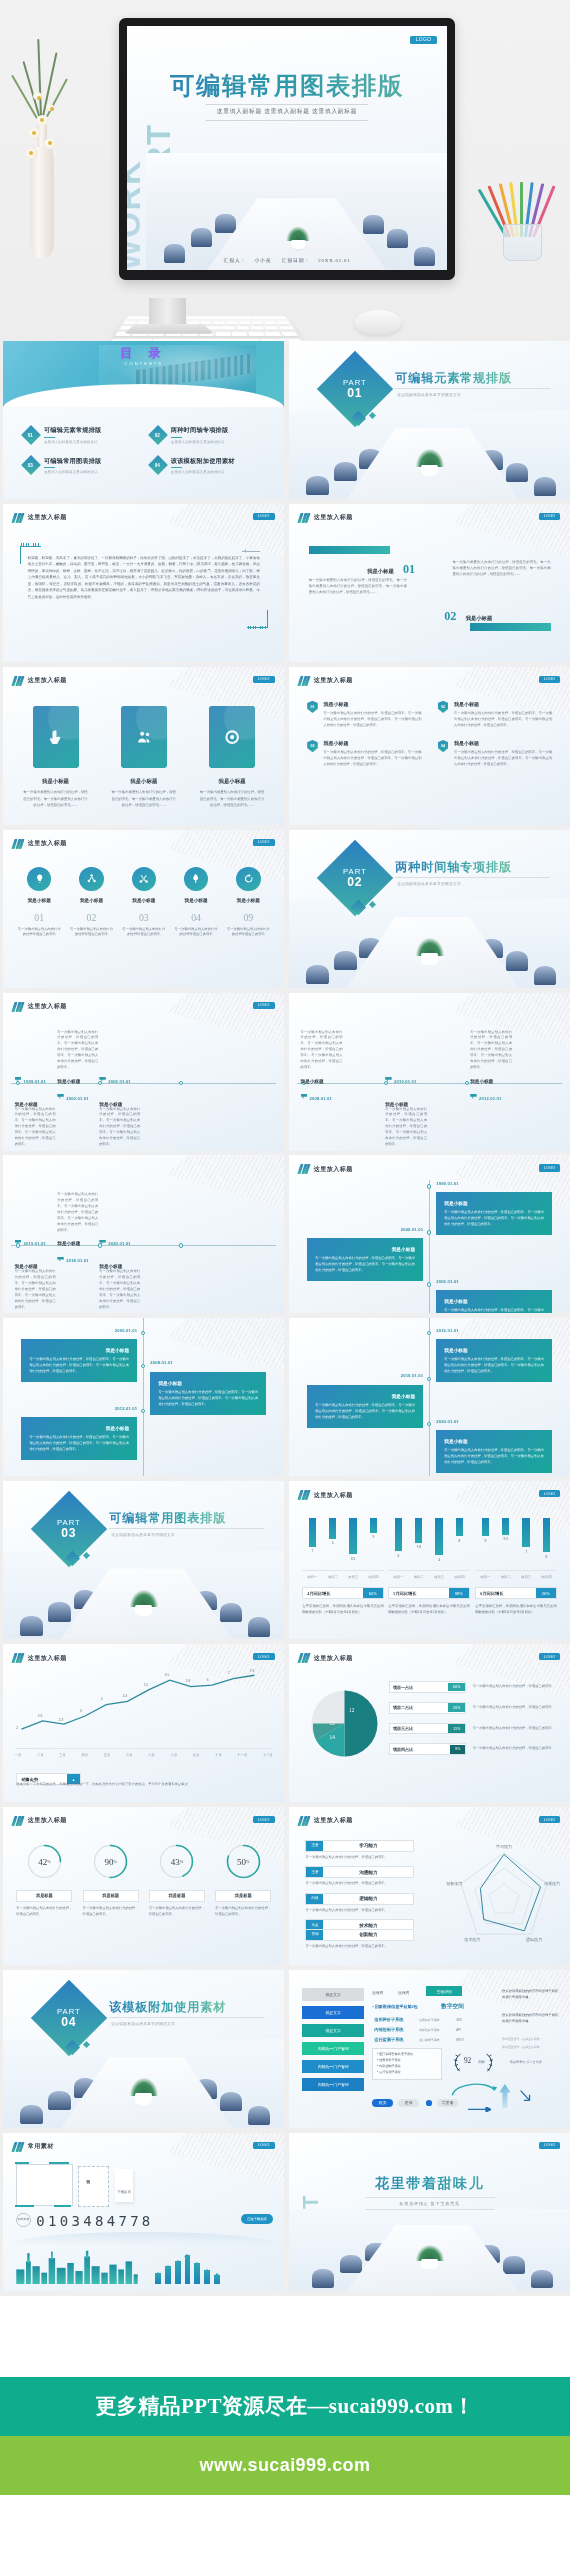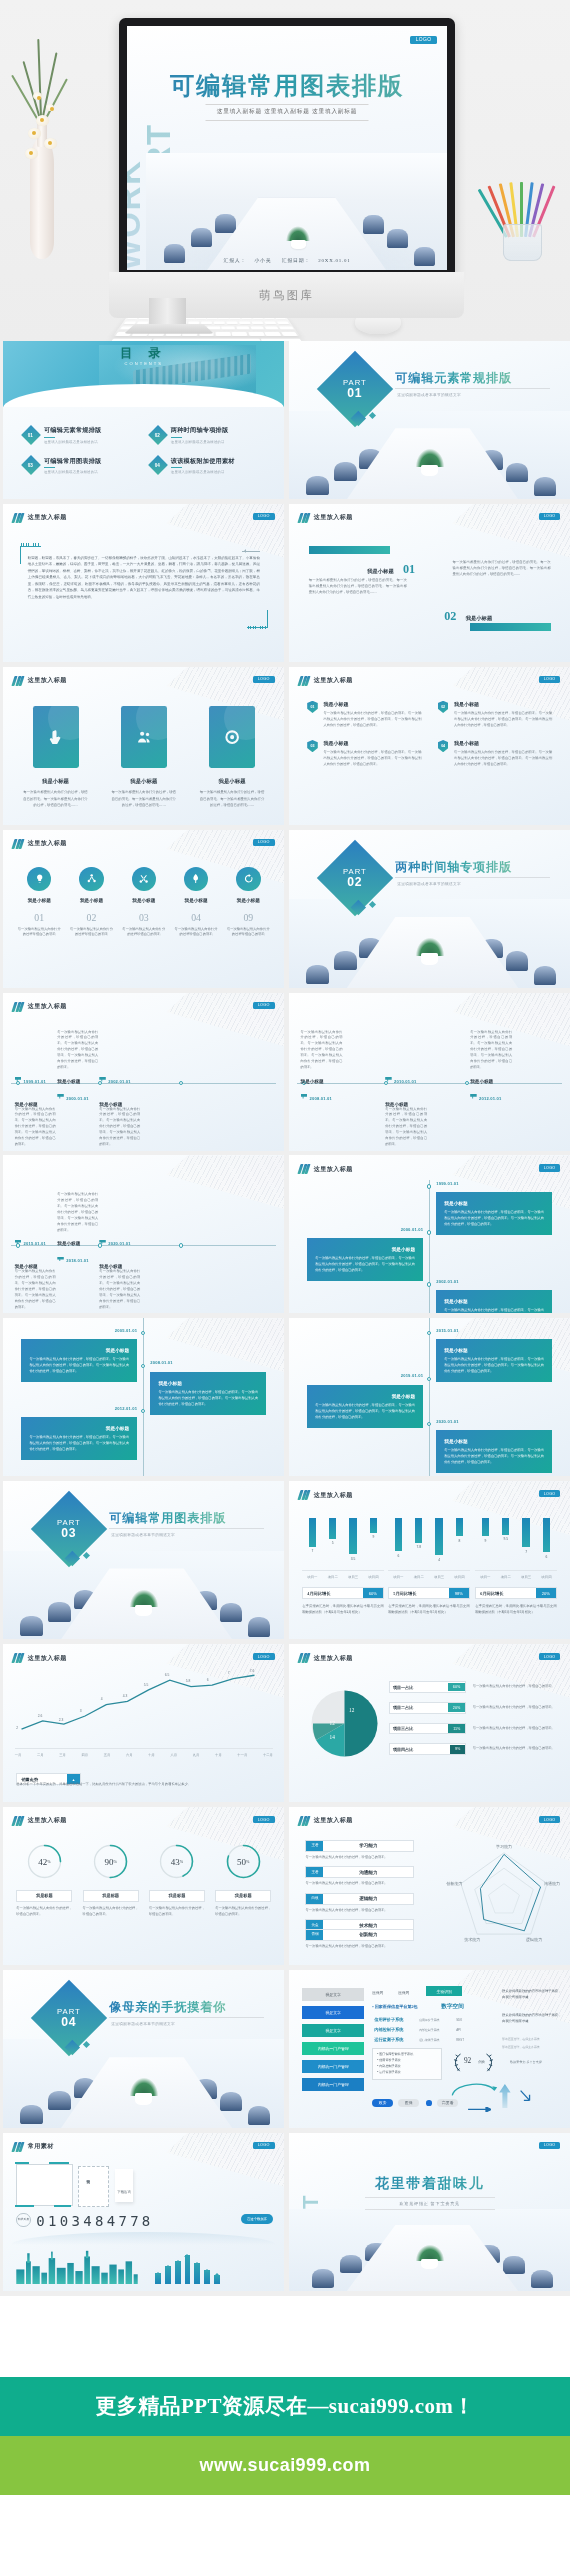--- a/index.html
+++ b/index.html
@@ -163,21 +163,21 @@
     background:linear-gradient(130deg,#6fc6de 0%,#49b3cf 40%,#56c0cd 100%); overflow:hidden; }
   .toc-photo::after { content:""; position:absolute; left:0; right:0; bottom:-1.6px; height:38%;
     background:#fff; border-radius:52% 52% 0 0 / 100% 100% 0 0; }
   .toc-hand { position:absolute; right:10%; top:6%; width:56%; height:80%;
     background:radial-gradient(ellipse at 60% 40%, rgba(255,255,255,.42), transparent 60%),
                linear-gradient(150deg, rgba(110,200,220,.65), rgba(45,150,180,.5)); }
   .toc-kb { position:absolute; right:12%; top:32%; width:42%; height:30%;
     background:repeating-linear-gradient(90deg, rgba(255,255,255,.22) 0 3.3px, transparent 3.3px 6.5px),
                rgba(30,120,150,.35); transform:skewY(-8deg); border-radius:2.4px; }
   .toc-title { position:absolute; left:0; right:0; top:4.1px; text-align:center;
-    font-size:12.2px; letter-spacing:6.5px; color:#0f766e; font-weight:700;
+    font-size:12.2px; letter-spacing:6.5px; color:#8b5cf6; font-weight:700;
     font-family:"Liberation Serif",serif; text-shadow:0 0.8px 1.6px rgba(0,0,0,.12); }
   .toc-sub { position:absolute; left:0; right:0; top:19.6px; text-align:center;
     font-size:4.1px; letter-spacing:2px; color:rgba(255,255,255,.9); }
   .toc-items { position:absolute; left:21px; right:21px; top:54%;
     display:grid; grid-template-columns:1fr 1fr; gap:13px 14.7px; }
   .toc-it { display:flex; gap:5.7px; align-items:flex-start; }
   .dmd-num {
     width:14px; height:14px; flex:0 0 14px; transform:rotate(45deg); margin-top:1.6px;
     background:linear-gradient(135deg,#2f8fc0,#41b3a4);
     display:flex; align-items:center; justify-content:center;
@@ -495,23 +495,20 @@
           <div class="plant-leaf"></div>
           <div class="plant-pot"></div>
         </div>
         <div class="s-title-main">可编辑常用图表排版</div>
         <div class="s-title-sub">这里填入副标题 这里填入副标题 这里填入副标题</div>
         <div class="s-title-meta">
           <span>汇报人：</span><span>小小吴</span>
           <span>汇报日期：</span><span>20XX.01.01</span>
         </div>
       </div>
-    </div>
-    <div class="monitor-chin">
-      <span class="chin-word">萌鸟图库</span>
     </div>
   </div>
   <div class="stand-neck"></div>
   <div class="stand-base"></div>
 </div>
 
 <div class="grid">
 
   <div class="row">
     <div class="slide">
@@ -1381,21 +1378,21 @@
         <div class="pt-pot"></div>
       </div>
       <div class="part-dmd">
         <div class="inner">
           <div class="w">PART</div>
           <div class="n">04</div>
         </div>
       </div>
       <div class="dmd-mini" style="left:64px;top:72px;"></div>
       <div class="dmd-tiny" style="left:81px;top:72px;"></div>
-      <div class="part-h">像母亲的手抚摸着你</div>
+      <div class="part-h">该模板附加使用素材</div>
       <div class="part-line"></div>
       <div class="part-p">这里填副标题或者本章节的概述文字</div>
     </div>
 
     <div class="slide">
       <div class="slide-bg"></div>
         <div class="corner-mesh"></div>
       <div class="uk-btn" style="left:13px;top:18px;width:62px;height:13px;background:#d9dde0;color:#4a545c;">
           <span>我是文字</span>
         </div>

